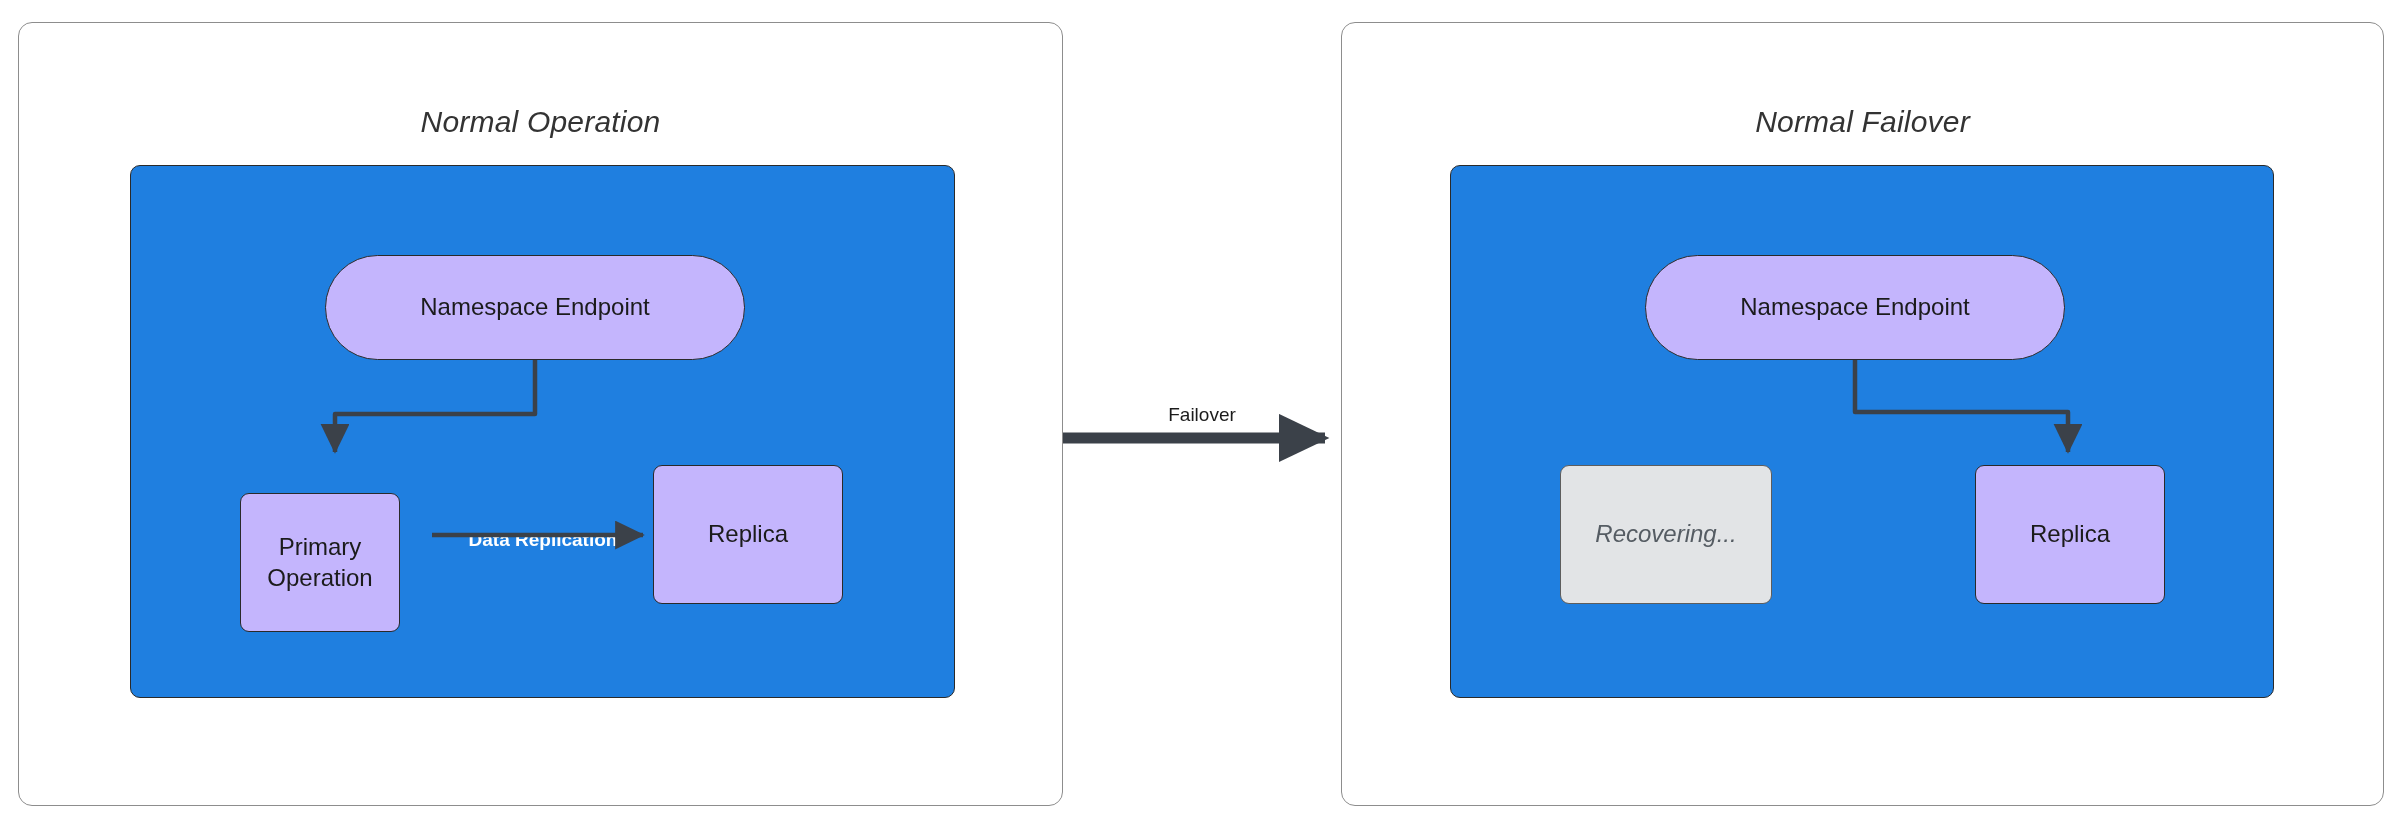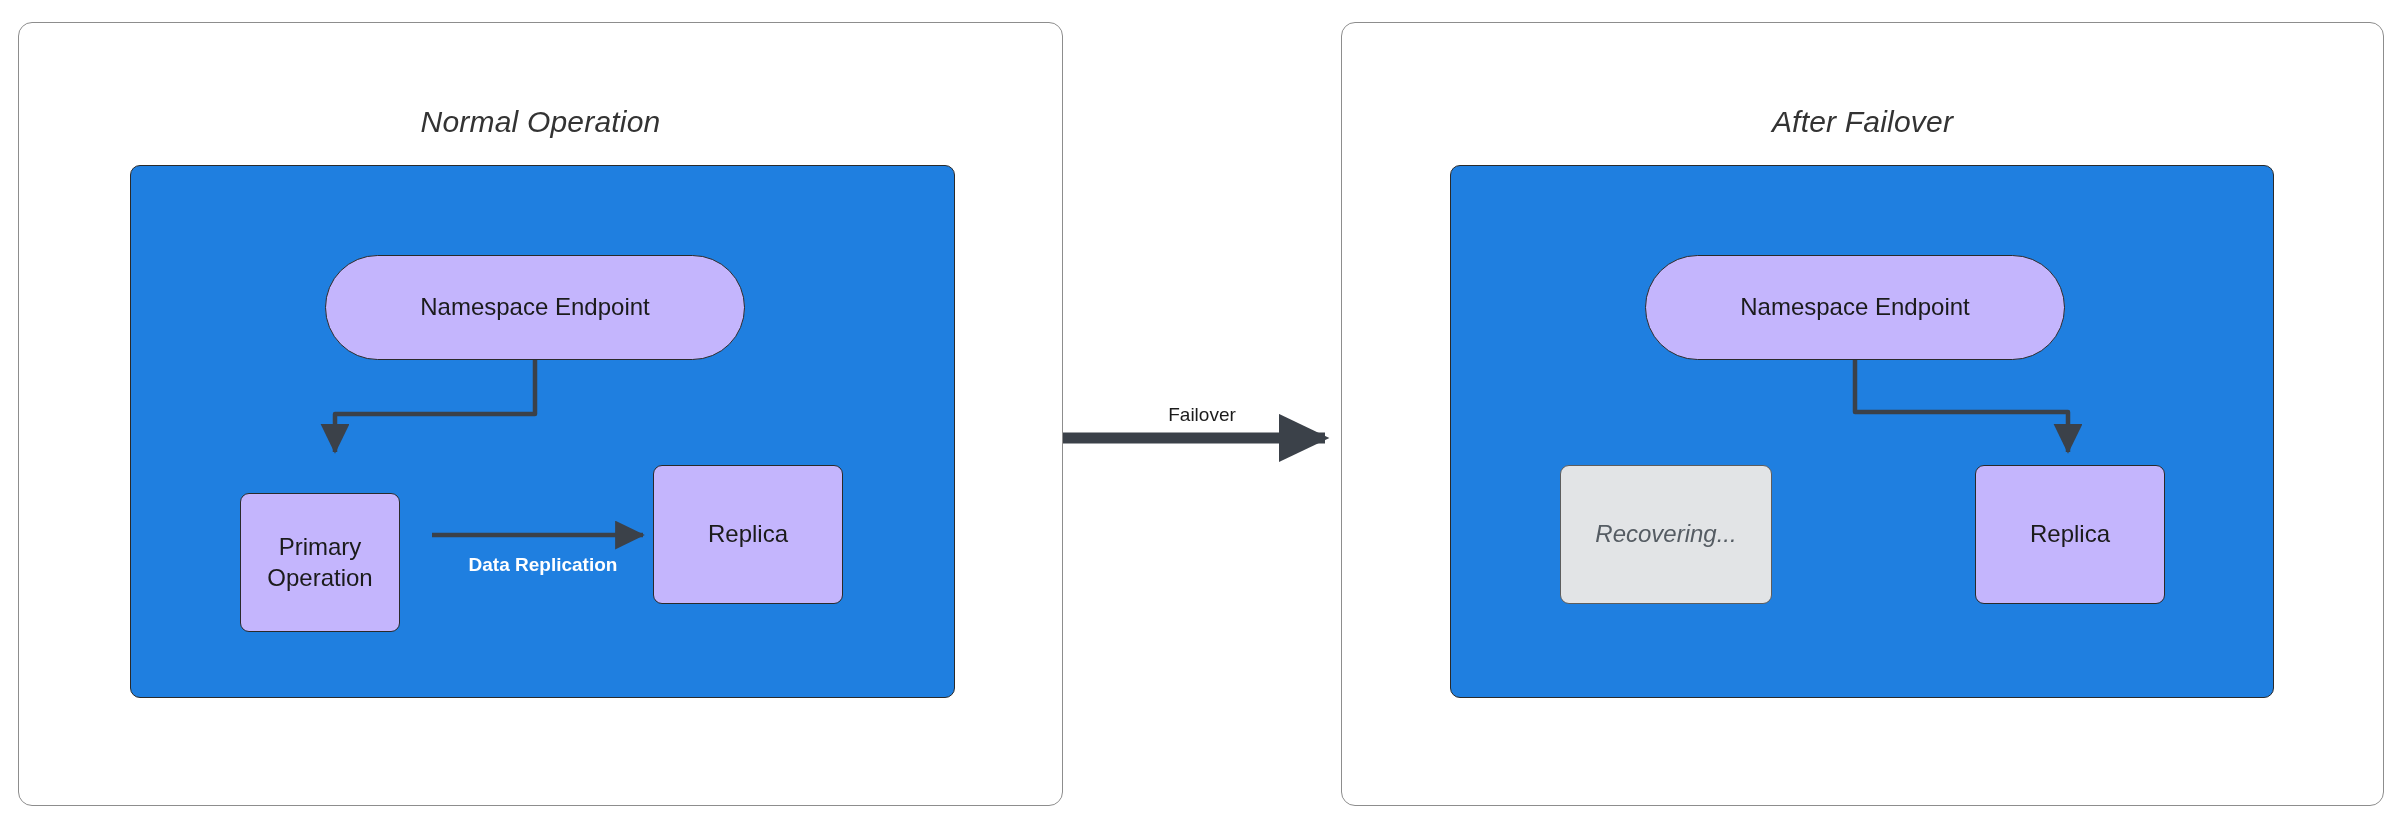--- a/index.html
+++ b/index.html
@@ -101,21 +101,20 @@
   }
   .edge-path.thick { stroke-width: 11; }
 
   .edge-label {
     position: absolute;
     font-size: 19px;
     font-weight: bold;
     color: #ffffff;
     white-space: nowrap;
     transform: translate(-50%, -50%);
-    margin-top: 25px;
   }
   #label-data-replication { left: 543px; top: 540px; }
 
   .failover-label {
     position: absolute;
     font-size: 19px;
     color: #1b1b1b;
     white-space: nowrap;
     transform: translate(-50%, -50%);
   }
@@ -143,21 +142,21 @@
     </span>
   </div>
 
   <div class="node" id="node-replica-left">
     <span>Replica</span>
   </div>
 
   <div class="edge-label" id="label-data-replication">Data Replication</div>
 
   <div class="panel" id="panel-right">
-    <div class="panel-title">After Failover</div>
+    <div class="panel-title">Normal Failover</div>
   </div>
 
   <div class="cluster" id="cluster-right"></div>
 
   <div class="node pill" id="node-endpoint-right">
     <span>Namespace Endpoint</span>
   </div>
 
   <div class="node recovering" id="node-recovering">
     <span>Recovering...</span>

